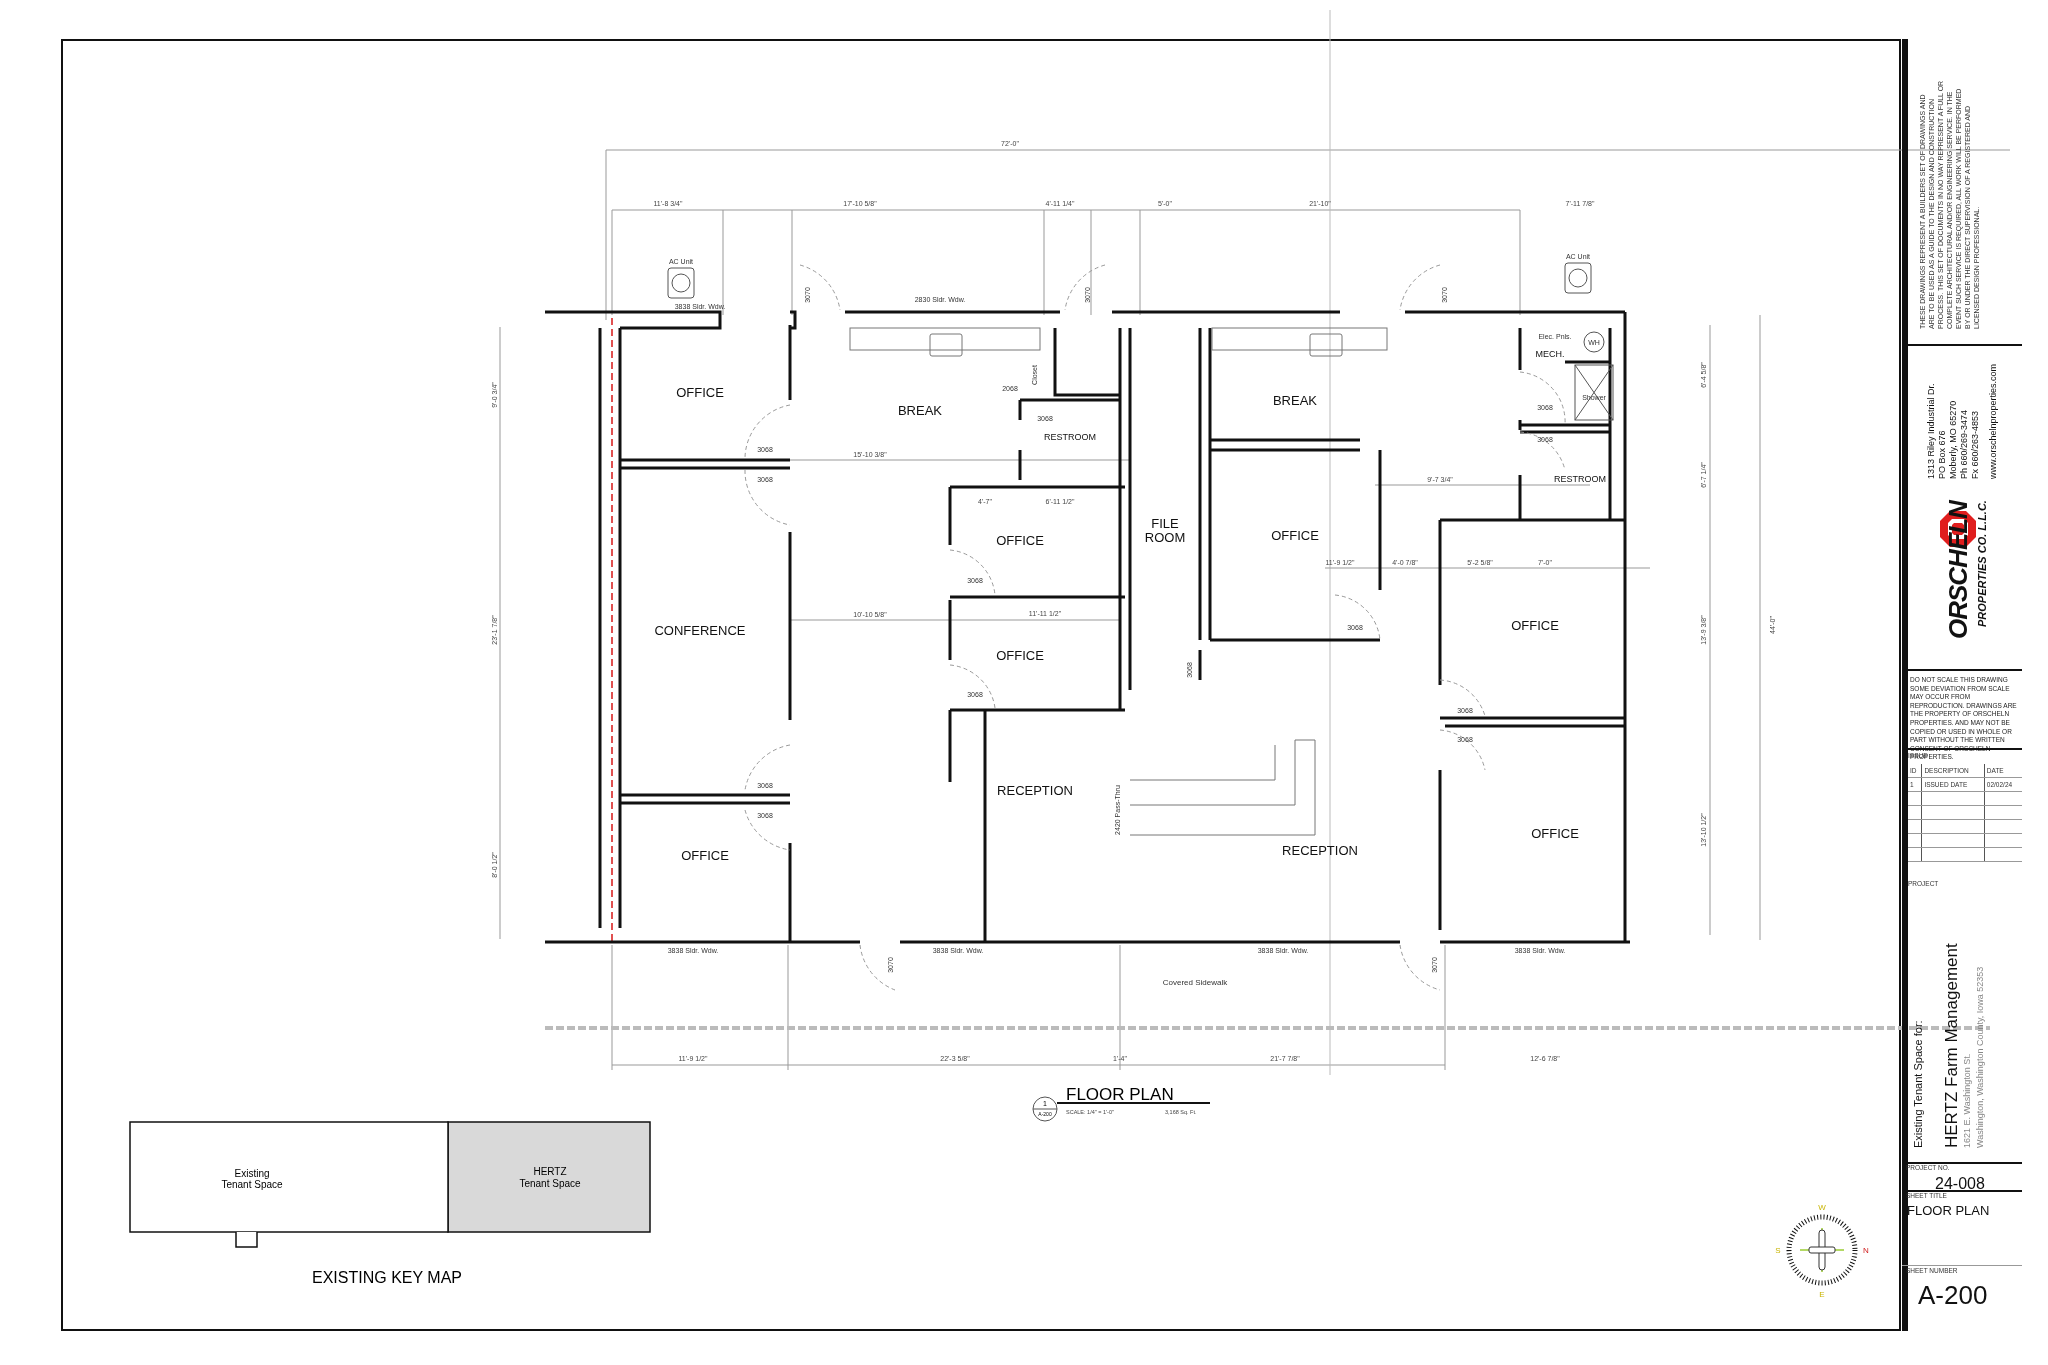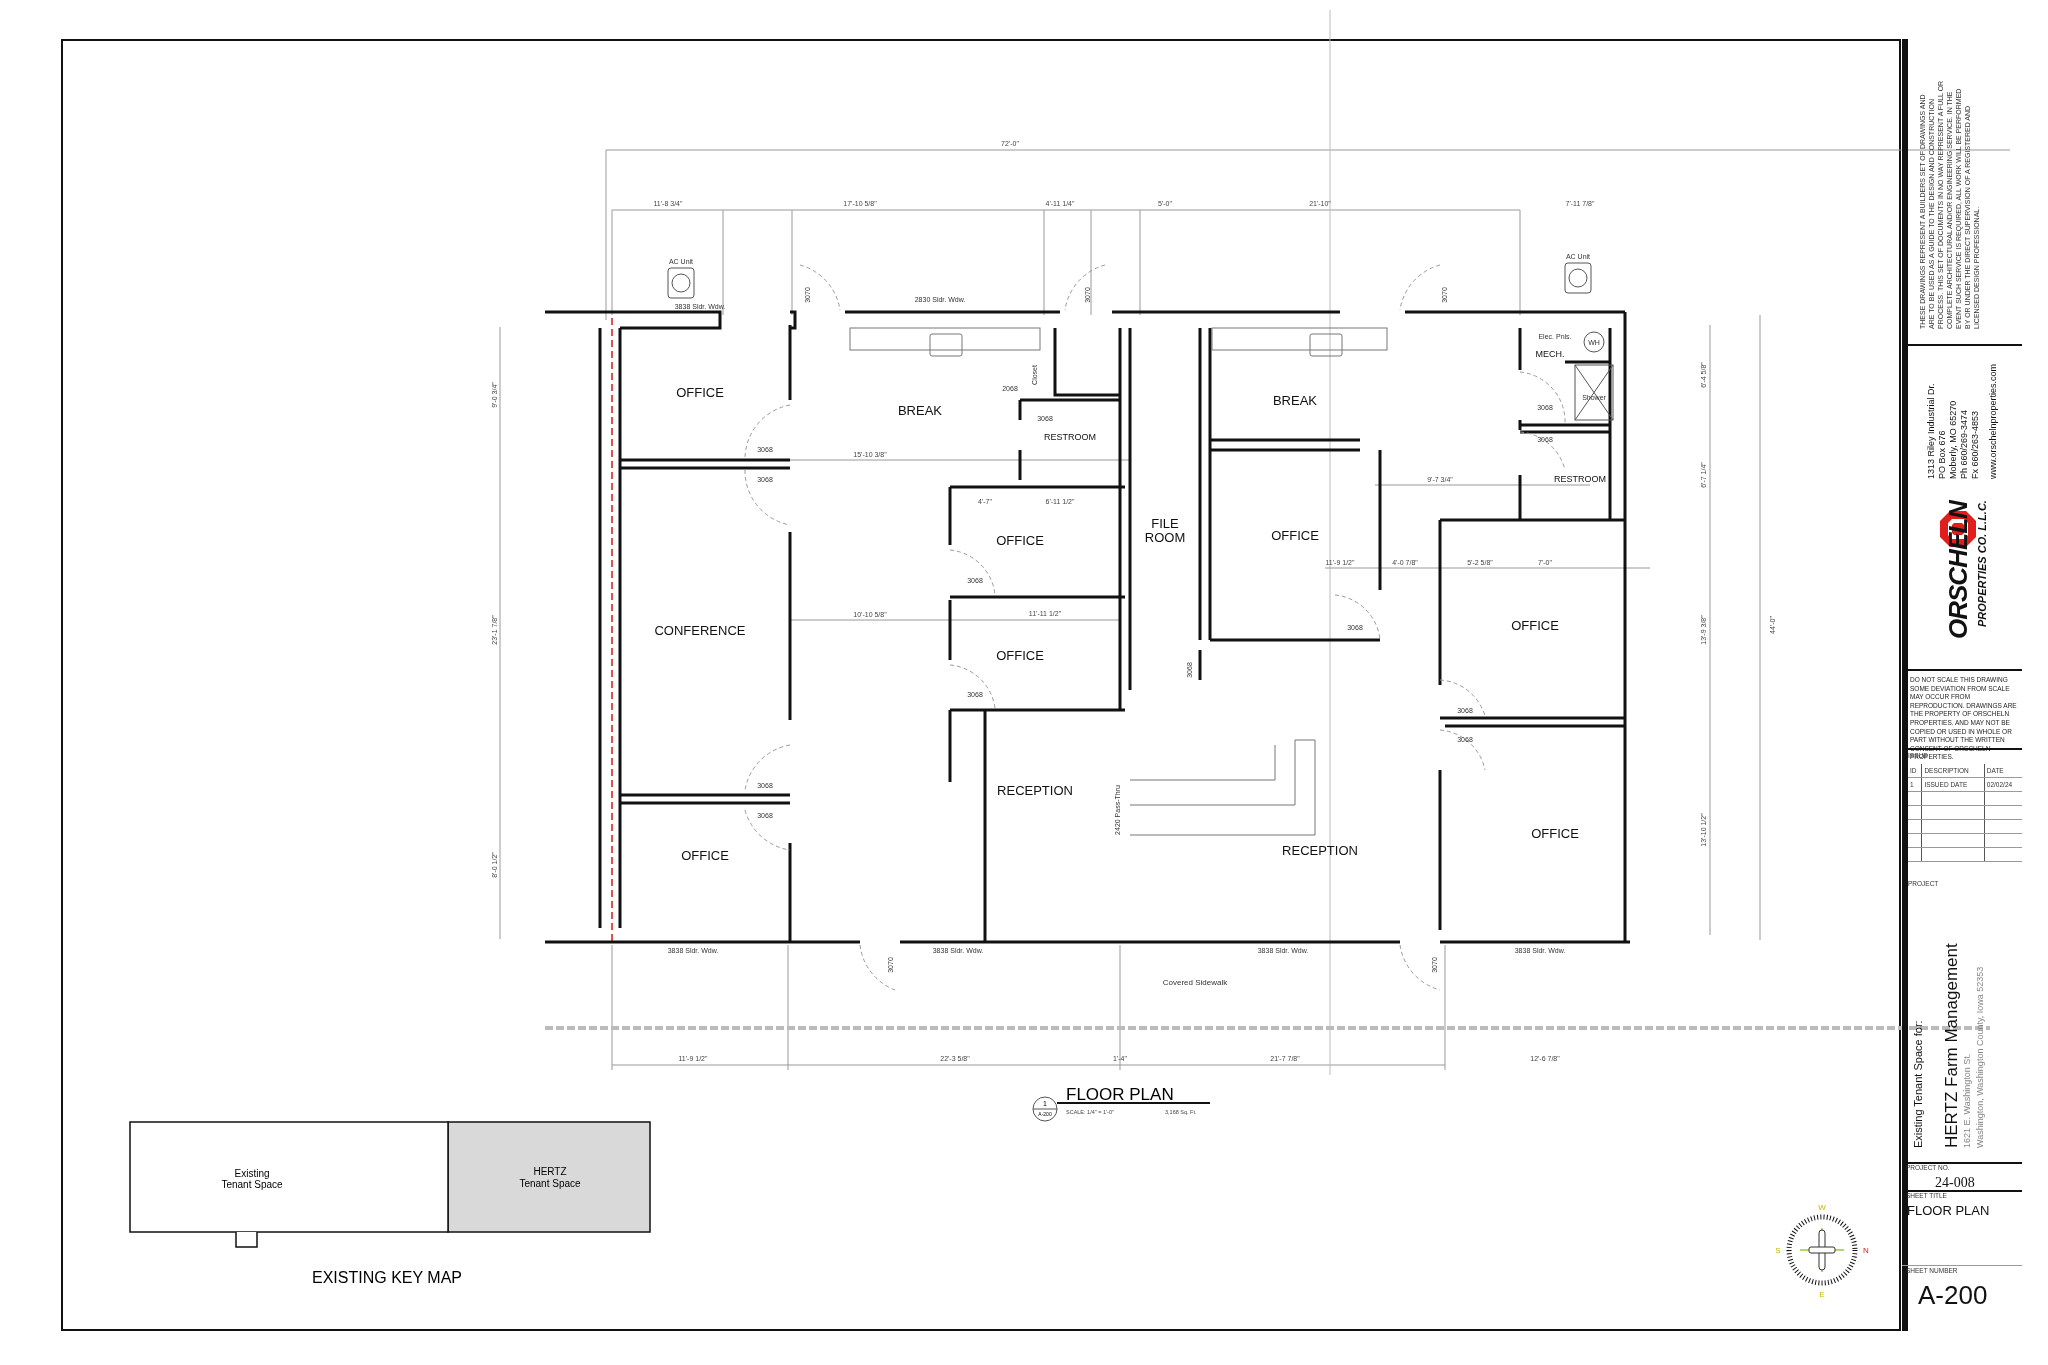--- a/index.html
+++ b/index.html
@@ -354,19 +354,19 @@
 </div>
 <div class="lbl" style="left:1908px;top:880px;">PROJECT</div>
 
 <div class="vt" style="left:1912px;top:1148px;font-size:11px;">Existing Tenant Space for:</div>
 <div class="vt" style="left:1942px;top:1148px;font-size:17px;">HERTZ  Farm Management</div>
 <div class="vt" style="left:1962px;top:1148px;font-size:9px;color:#888;">1621 E. Washington St.</div>
 <div class="vt" style="left:1975px;top:1148px;font-size:9px;color:#888;">Washington, Washington County, Iowa  52353</div>
 
 <div class="hr" style="left:1902px;top:1162px;width:120px;"></div>
 <div class="lbl" style="left:1906px;top:1164px;">PROJECT NO.</div>
-<div style="position:absolute;left:1935px;top:1175px;font-size:14px;font-family:Liberation Serif, serif;">24-008</div>
+<div style="position:absolute;left:1935px;top:1175px;font-size:16px;">24-008</div>
 <div class="hr" style="left:1902px;top:1190px;width:120px;"></div>
 <div class="lbl" style="left:1906px;top:1192px;">SHEET TITLE</div>
 <div style="position:absolute;left:1907px;top:1203px;font-size:13px;">FLOOR  PLAN</div>
 <div style="position:absolute;left:1902px;top:1265px;width:120px;height:1px;background:#999;"></div>
 <div class="lbl" style="left:1906px;top:1267px;">SHEET NUMBER</div>
 <div style="position:absolute;left:1918px;top:1280px;font-size:26px;">A-200</div>
 
 </body></html>

